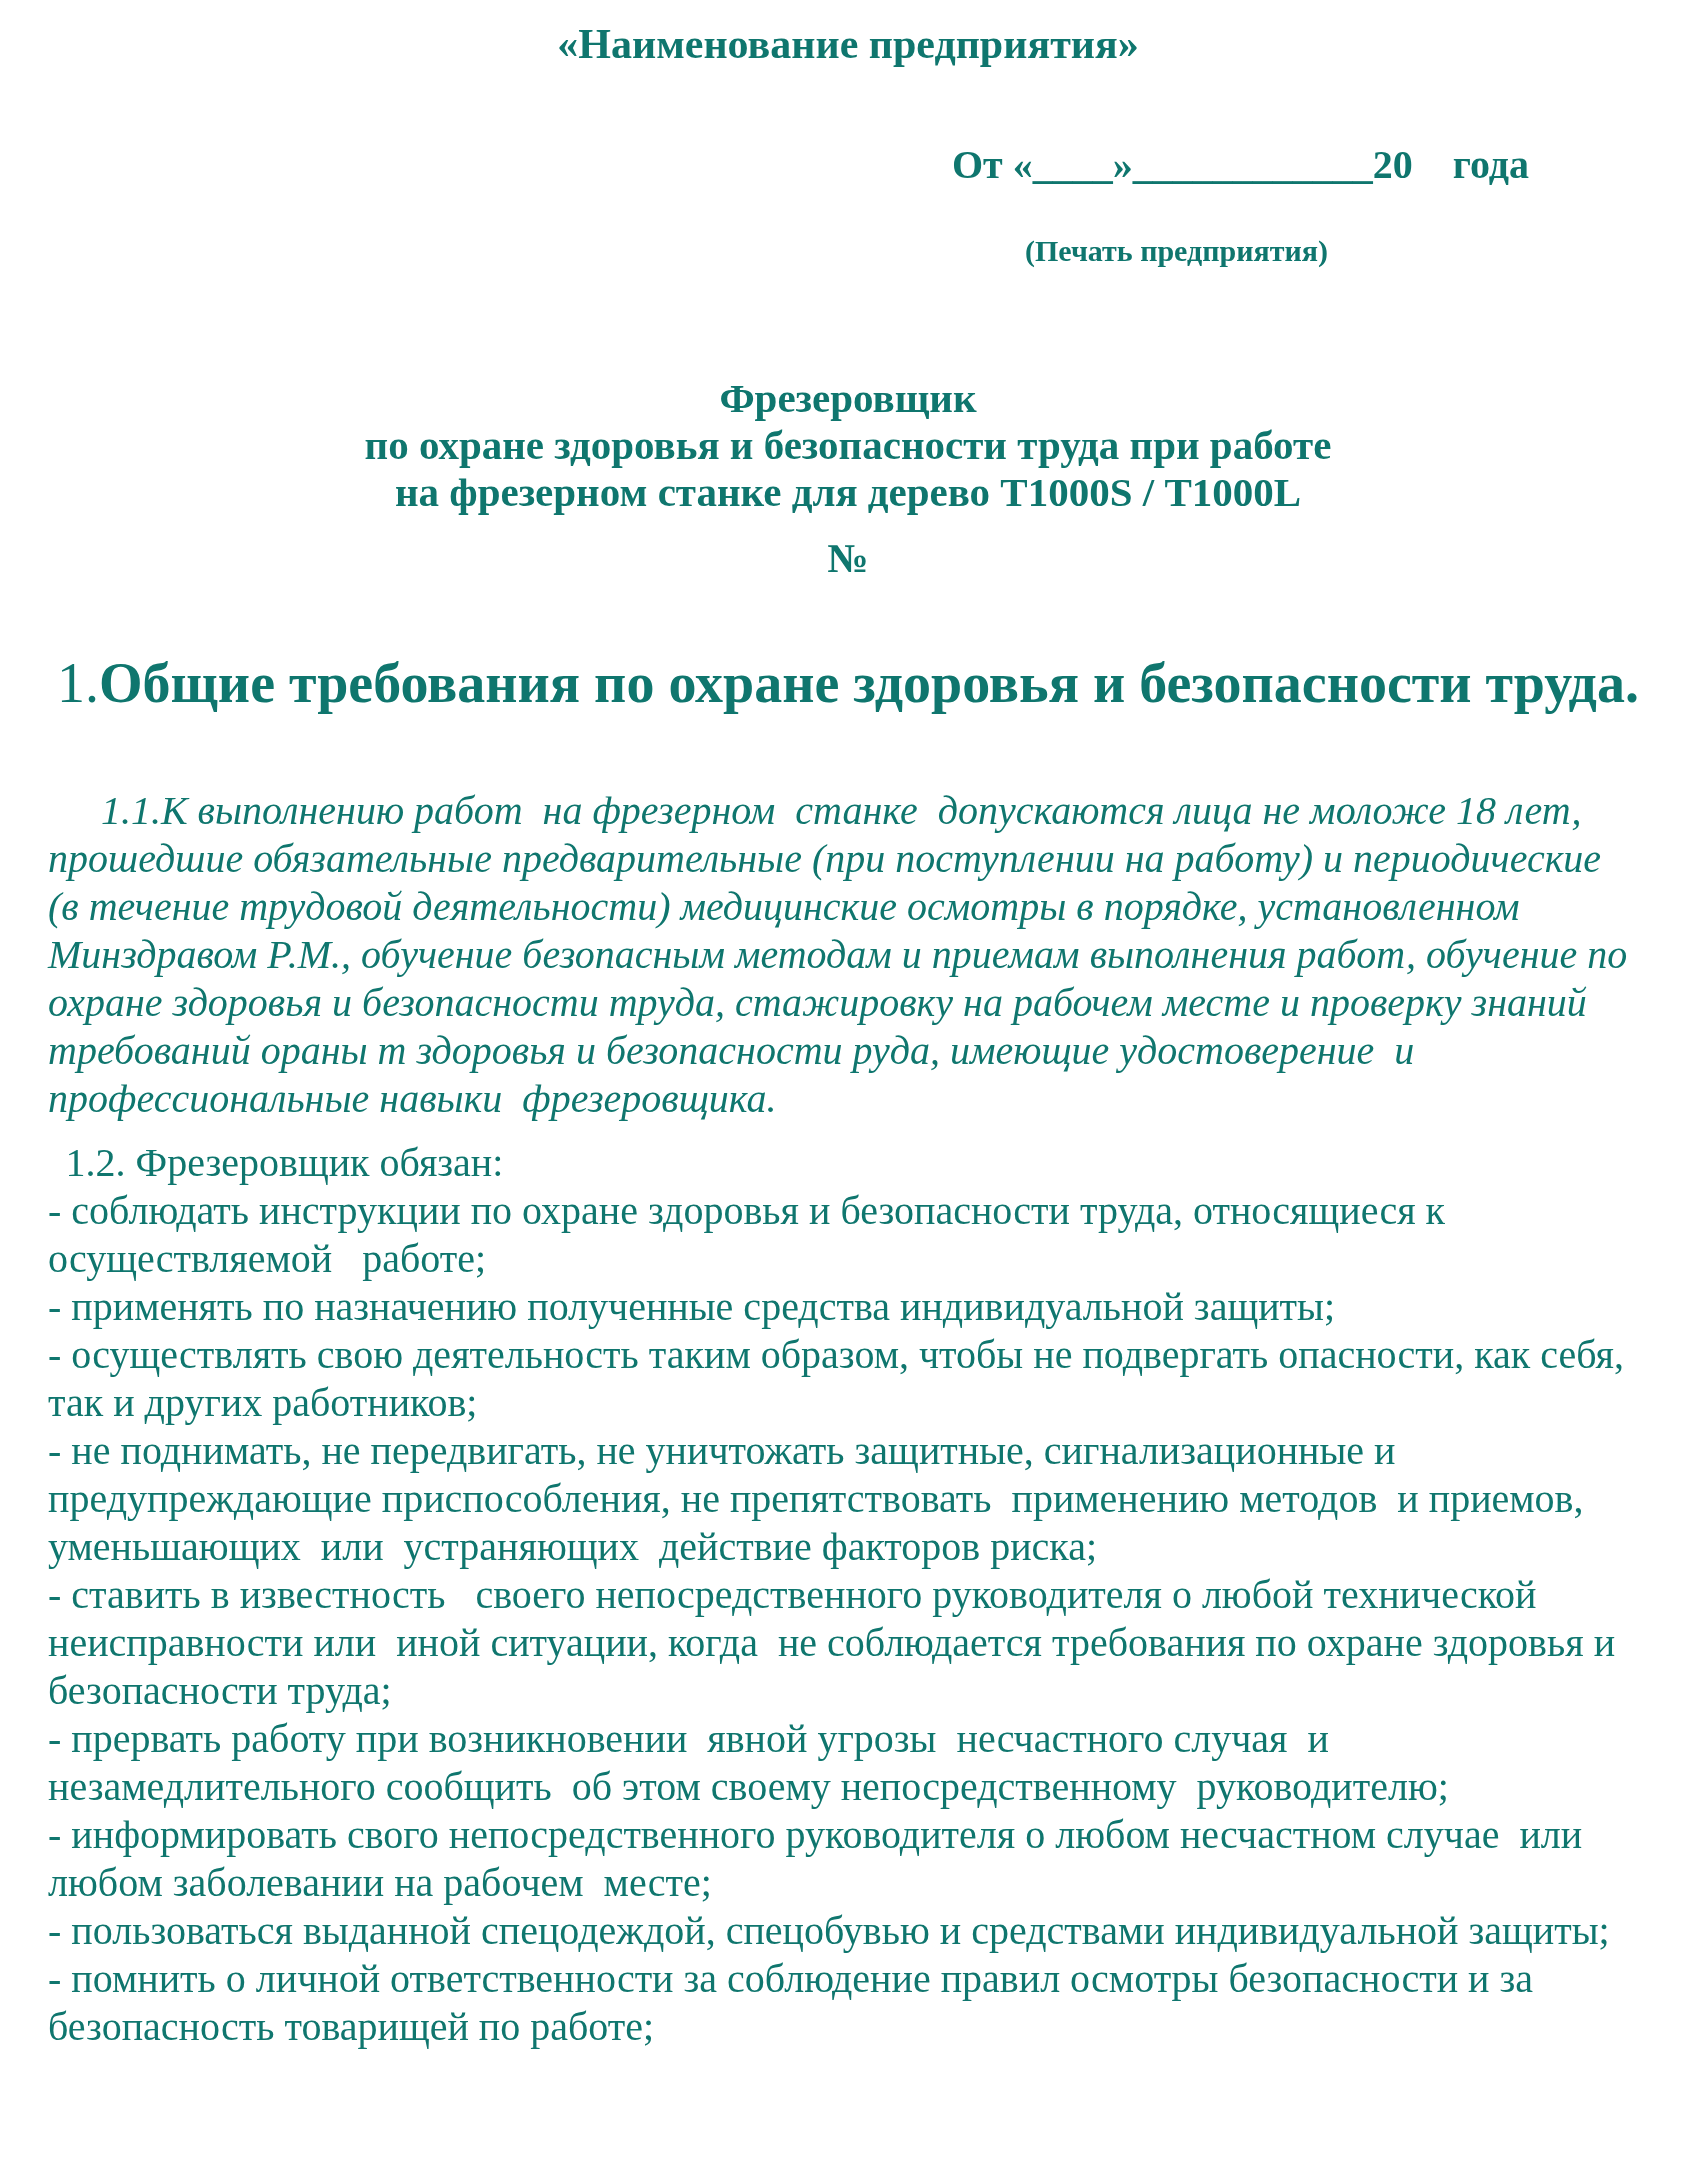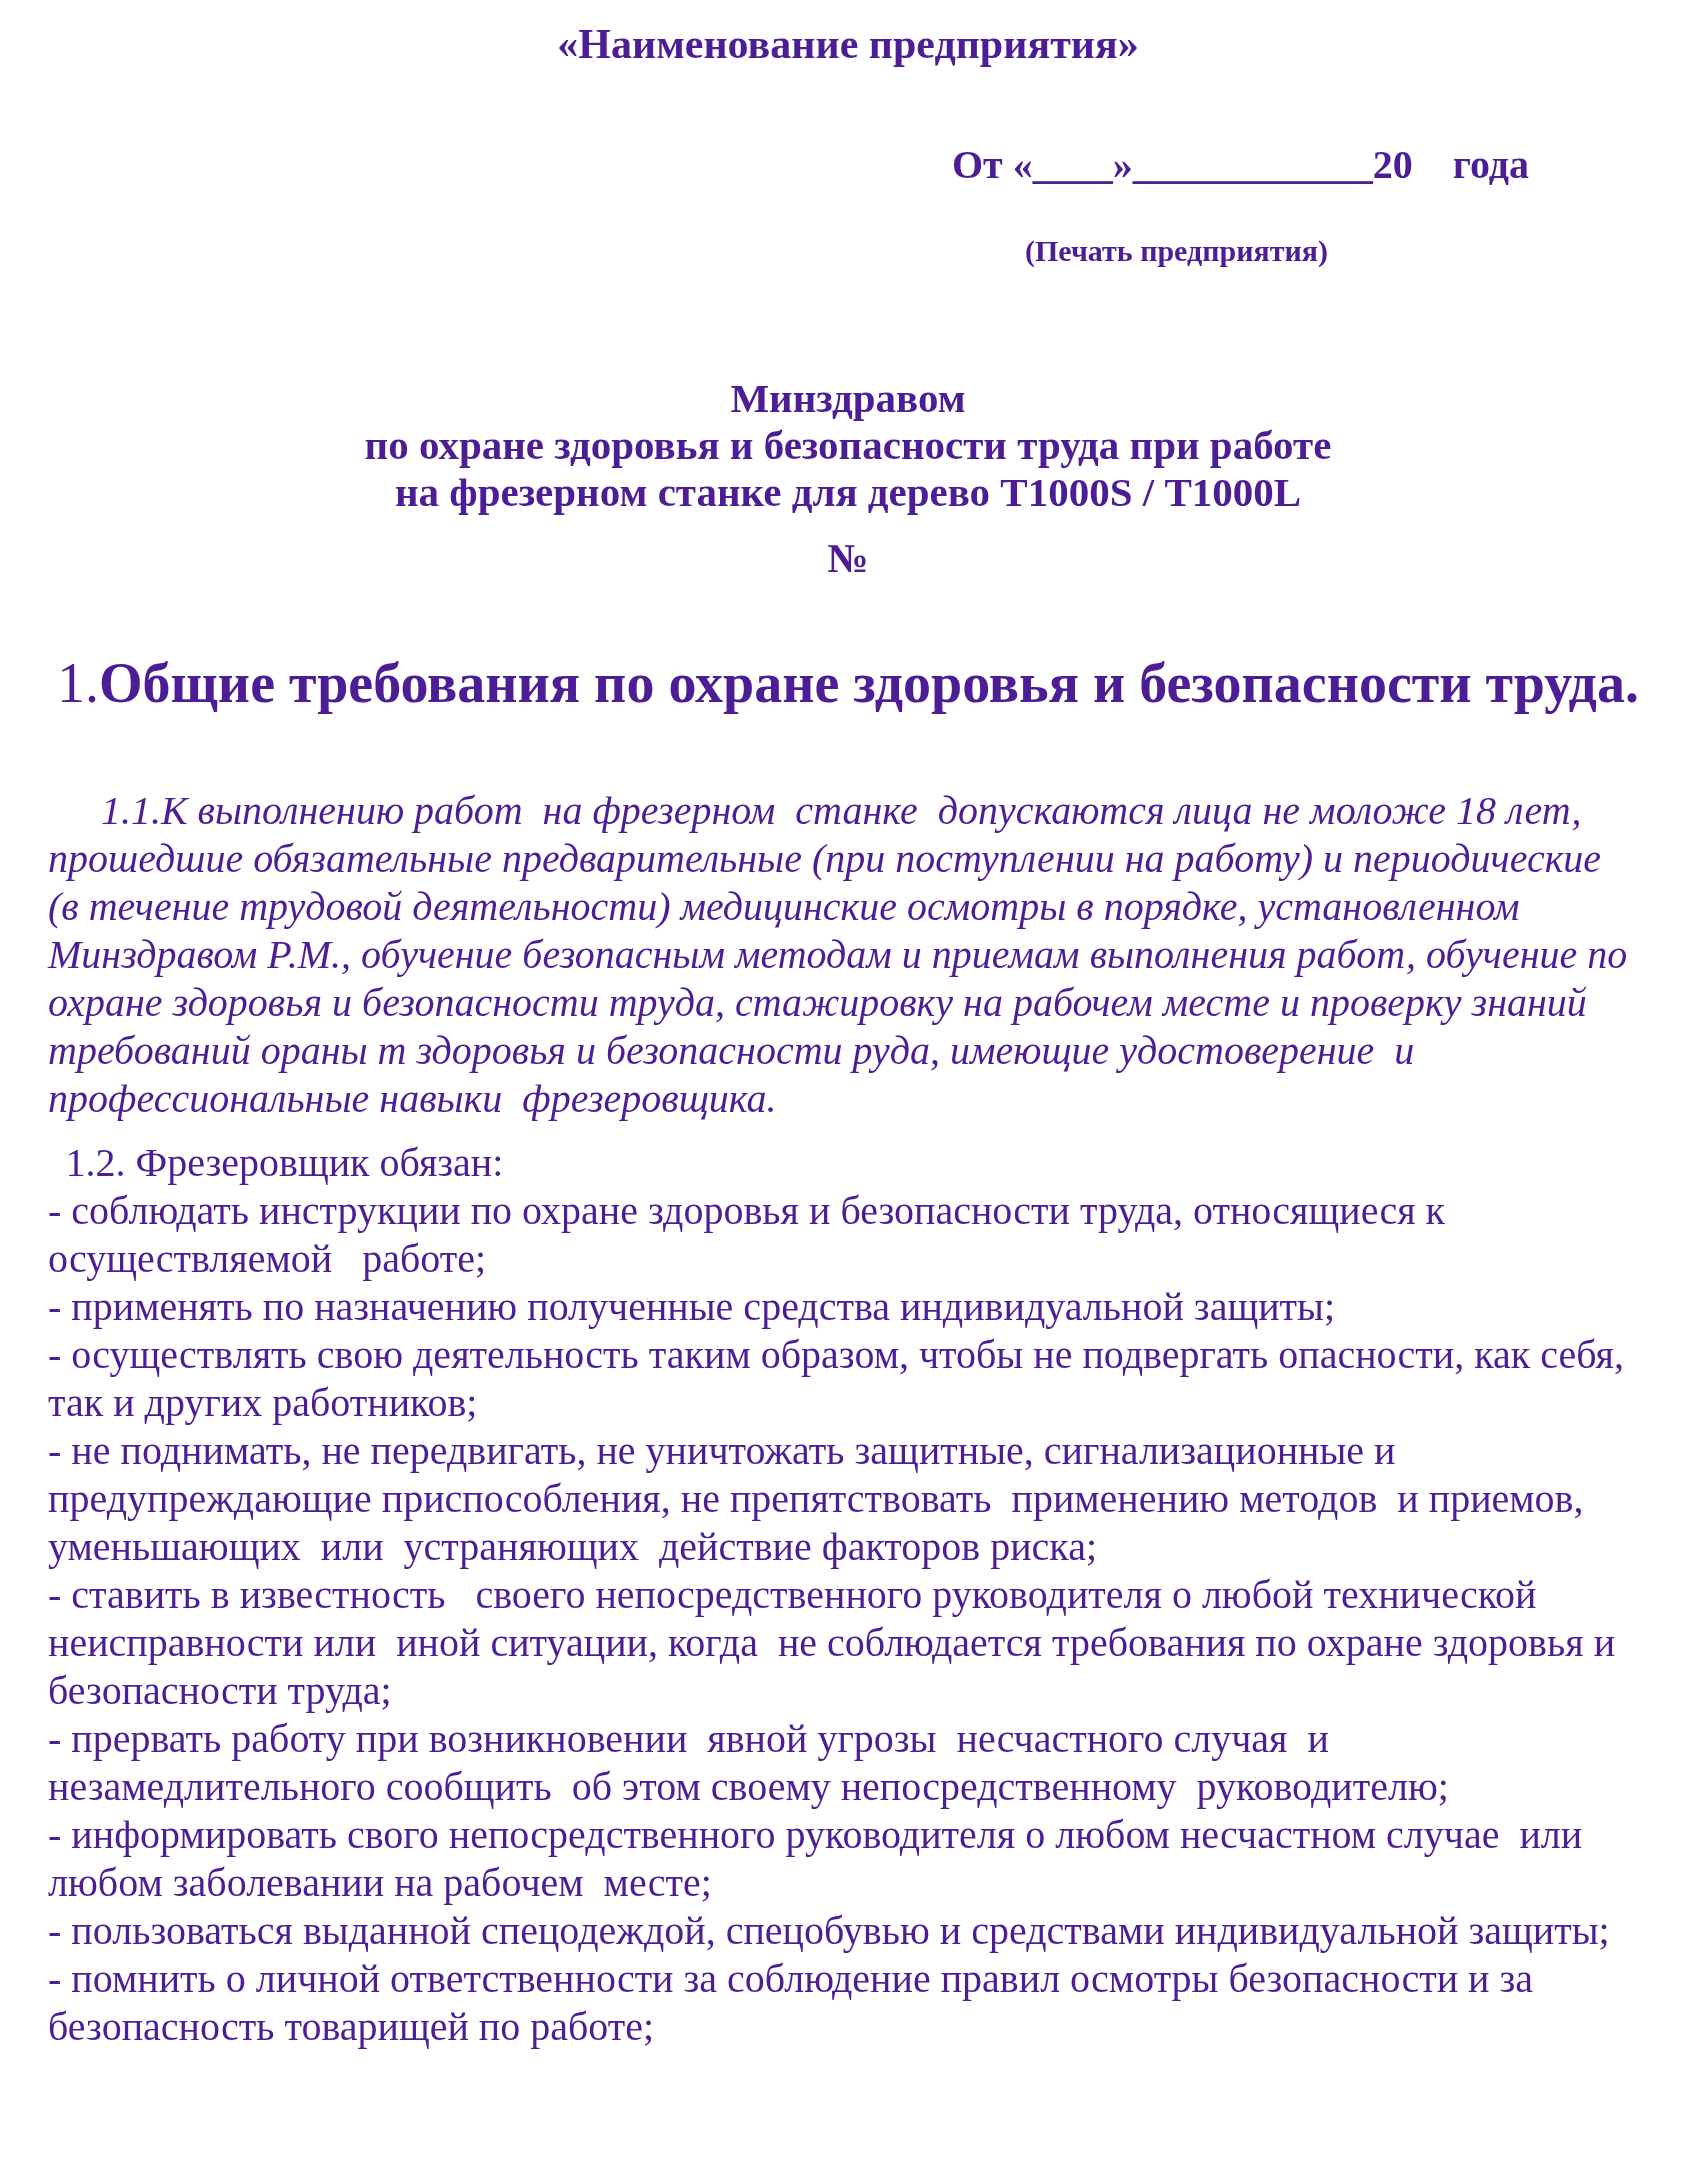--- a/index.html
+++ b/index.html
@@ -6,21 +6,21 @@
     margin: 0;
     padding: 0;
     background: #ffffff;
   }
   .page {
     position: relative;
     width: 1696px;
     height: 2183px;
     box-sizing: border-box;
     background: #ffffff;
-    color: #4c1d95;
+    color: #0f766e;
     font-family: "Liberation Serif", "DejaVu Serif", serif;
     font-size: 40px;
     line-height: 48px;
     padding: 17.6px 48px 0 48px;
     overflow: hidden;
   }
   .pre { white-space: pre-wrap; }
 
   .company-title {
     font-size: 42px;
@@ -83,21 +83,21 @@
 <div class="page">
 
   <div class="company-title pre">«Наименование предприятия»</div>
 
   <div class="approval">
     <div class="approval-line-2 pre">От «____»____________20    года</div>
     <div class="stamp-note pre">(Печать предприятия)</div>
   </div>
 
   <div class="doc-title">
-    <div class="pre">Минздравом</div>
+    <div class="pre">Фрезеровщик</div>
     <div class="pre">по охране здоровья и безопасности труда при работе</div>
     <div class="pre">на фрезерном станке для дерево Т1000S / Т1000L</div>
   </div>
 
   <div class="doc-number pre">№</div>
 
   <div class="section-heading">
     <span class="sec-num pre">1.</span><span class="sec-txt pre">Общие требования по охране здоровья и безопасности труда.</span>
   </div>
 

